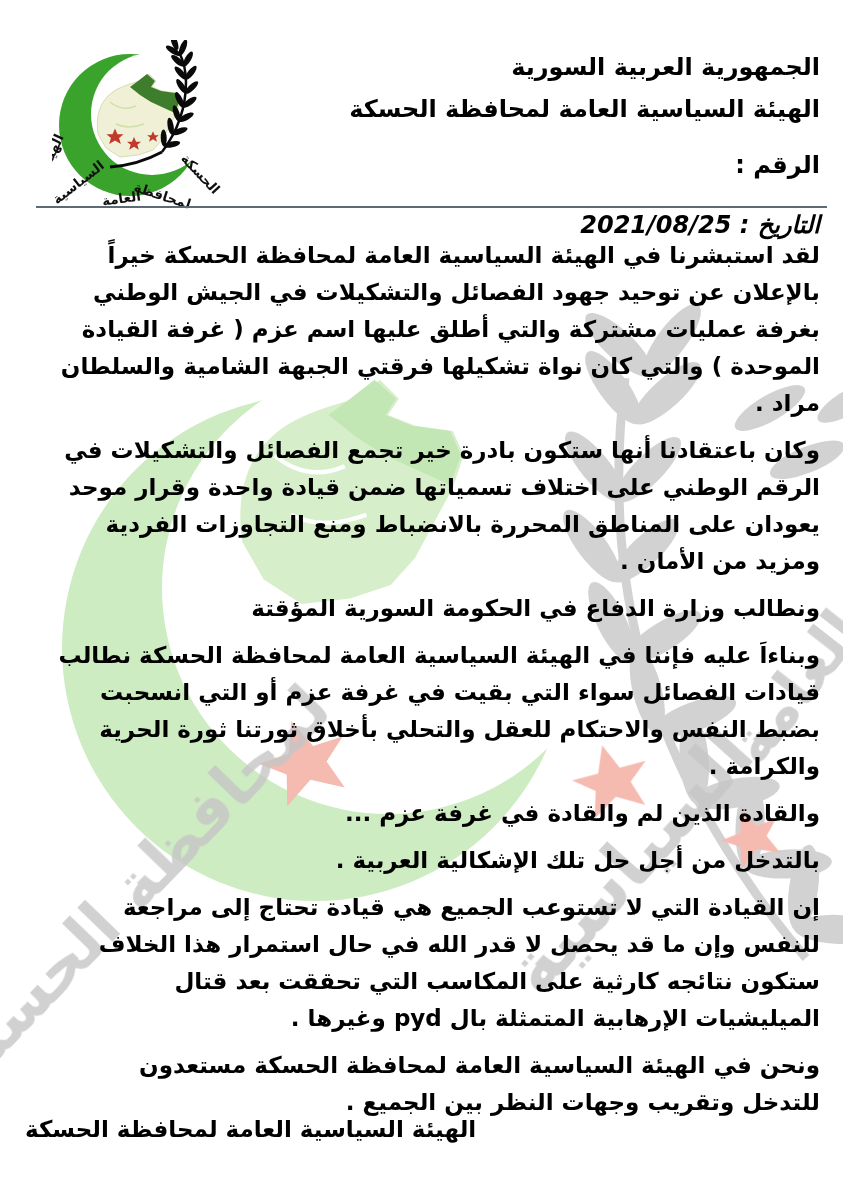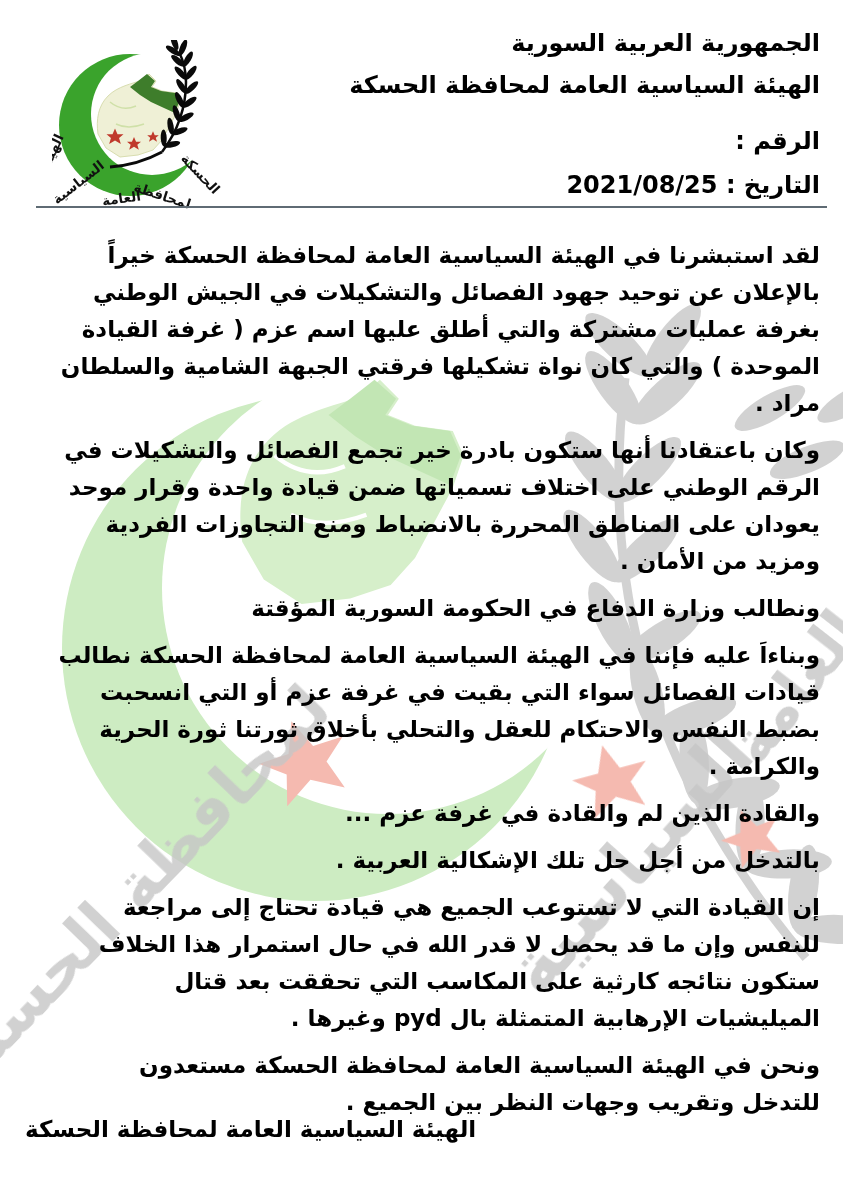--- a/index.html
+++ b/index.html
@@ -5,26 +5,26 @@
   html,body{margin:0;padding:0;background:#ffffff;}
   .page{
     position:relative;width:843px;height:1193px;margin:0 auto;
     background:#ffffff;overflow:hidden;
     font-family:"DejaVu Sans",sans-serif;color:#000;
   }
   svg text{font-family:"DejaVu Sans",sans-serif;}
   .watermark{position:absolute;inset:0;z-index:0;pointer-events:none;}
   .logo{position:absolute;top:40px;left:52px;z-index:2;}
   .header-text{
-    position:absolute;top:28px;right:23px;z-index:2;
+    position:absolute;top:52px;right:23px;z-index:2;
     direction:rtl;text-align:right;font-weight:700;font-size:24px;line-height:30px;
   }
   .h-line2{margin-top:12px;}
   .h-line3{margin-top:26px;}
-  .h-line4{margin-top:14px;}
+  .h-line4{margin-top:30px;font-style:italic;}
   .date-value{direction:ltr;unicode-bidi:bidi-override;}
   .rule{position:absolute;top:206px;left:36px;right:16px;border-top:2px solid #5f6b74;z-index:2;}
   .body-text{
     position:absolute;top:0;left:55px;right:23px;z-index:2;
     direction:rtl;text-align:right;font-weight:700;font-size:23px;line-height:37px;
     padding-top:237px;
   }
   .para{margin:0 0 10px 0;}
   .signature{
     position:absolute;left:25px;top:1112px;z-index:2;

